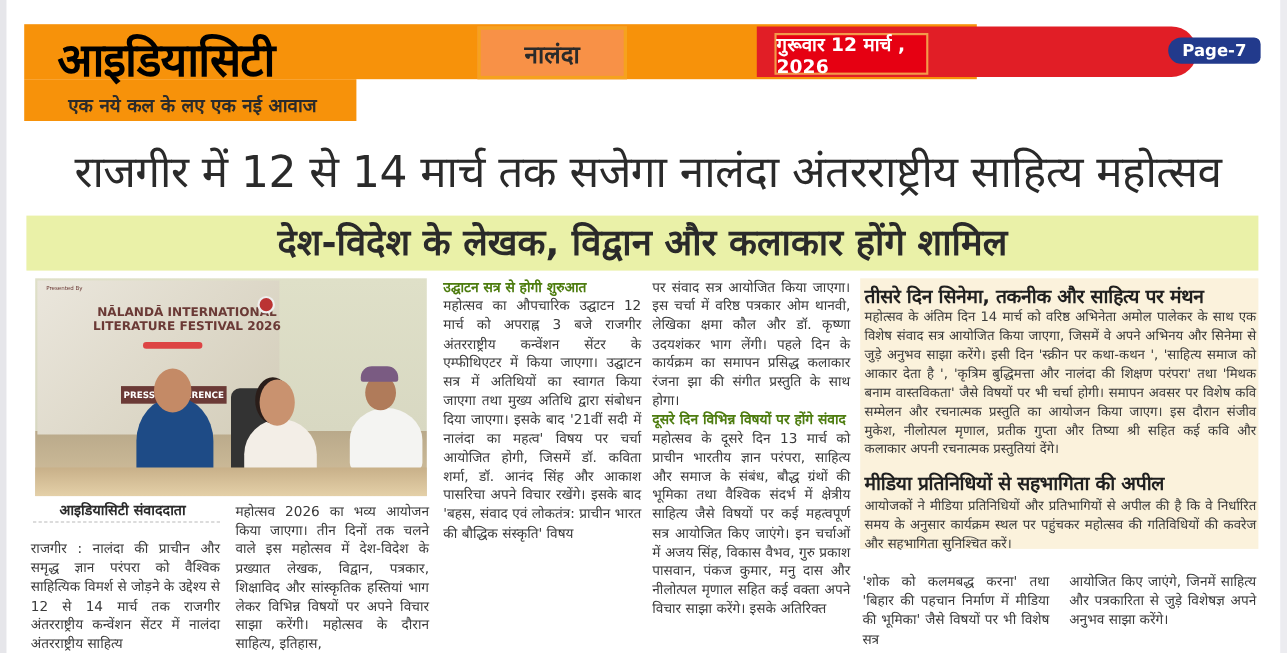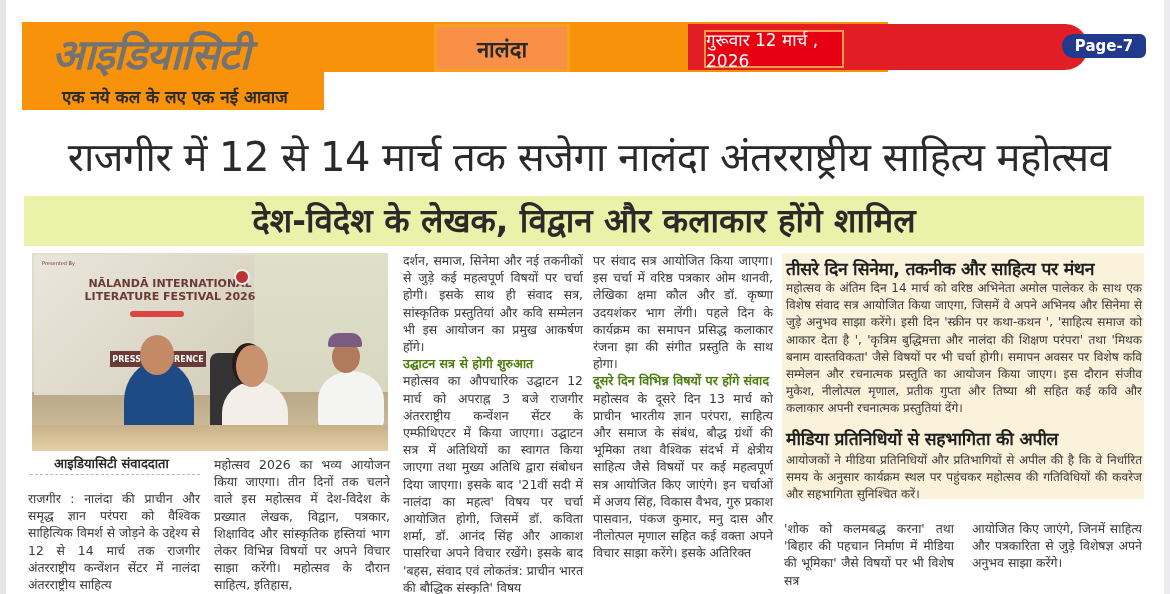--- a/index.html
+++ b/index.html
@@ -5,25 +5,25 @@
   * { box-sizing: border-box; margin: 0; padding: 0; }
   html, body { width: 1170px; height: 594px; overflow: hidden; background: #f4f4f6; }
   body { font-family: "DejaVu Sans", sans-serif; color: #2a2a2a; position: relative; }
   .page { position: absolute; left: 6px; top: 0; width: 1158px; height: 594px; background: #fff; }
   .edge-l { position:absolute; left:0; top:0; width:6px; height:594px; background:#e6e6ea; }
   .edge-r { position:absolute; right:0; top:0; width:6px; height:594px; background:#ececf0; }
 
   
   .mast { position:absolute; left:22px; top:22px; width:866px; height:50px; background:#f7920a; }
   .mast-sub { position:absolute; left:22px; top:72px; width:302px; height:38px; background:#f7920a; }
-  .logo { position:absolute; left:52px; top:26px; font-size:42px; font-weight:bold; color:#737373; letter-spacing:-1px; line-height:58px; font-family:"DejaVu Sans", sans-serif;font-style:italic; }
+  .logo { position:absolute; left:52px; top:26px; font-size:42px; font-weight:bold; color:#000000; letter-spacing:-1px; line-height:58px; font-family:"DejaVu Sans", sans-serif; }
   .tagline { position:absolute; left:62px; top:86px; font-size:17px; font-weight:bold; color:#2b2b2b; line-height:22px; }
   .section-box { position:absolute; left:434px; top:24px; width:136px; height:48px; background:#f89147; border:3px solid #f6a21e; display:flex; align-items:center; justify-content:center; font-size:22px; font-weight:bold; color:#2a2a2a; }
   .date-wrap { position:absolute; left:688px; top:24px; width:400px; height:46px; background:#e11e26; border-radius:0 24px 24px 0; }
-  .date-box { position:absolute; left:704px; top:30px; width:140px; height:38px; background:#e60012; border:2px solid #f39a4a; display:flex; align-items:center; justify-content:center; font-size:17px; font-weight:normal; color:#fff; }
+  .date-box { position:absolute; left:704px; top:30px; width:140px; height:38px; background:#e60012; border:2px solid #f39a4a; display:flex; align-items:center; justify-content:center; font-size:17px; font-weight:bold; color:#fff; }
   .page-pill { position:absolute; left:1062px; top:34px; width:84px; height:24px; background:#223a8c; border-radius:12px 6px 6px 12px; display:flex; align-items:center; justify-content:center; color:#fff; font-weight:bold; font-size:15px; }
 
   
   .headline { position:absolute; left:24px; top:124px; width:1130px; text-align:center; font-size:40px; font-weight:normal; color:#2a2a2a; letter-spacing:-0.5px; line-height:66px; }
   .subhead-band { position:absolute; left:24px; top:196px; width:1120px; height:50px; background:#eaf1a8; }
   .subhead { position:absolute; left:24px; top:196px; width:1120px; text-align:center; font-size:33px; font-weight:bold; color:#2a2a2a; line-height:50px; }
 
   
   .photo { position:absolute; left:32px; top:253px; width:356px; height:198px; background:linear-gradient(180deg,#dfe0c8 0%,#d8d8c2 70%,#b9a98a 70%,#d7c4a0 100%); overflow:hidden; }
   .banner { position:absolute; left:2px; top:2px; width:220px; height:140px; background:linear-gradient(135deg,#eae6dc,#d3cdb9); }
@@ -104,21 +104,20 @@
 <div class="byline">आइडियासिटी संवाददाता</div>
 <div class="byline-rule"></div>
 
 <div class="col c1">
   <p>राजगीर : नालंदा की प्राचीन और समृद्ध ज्ञान परंपरा को वैश्विक साहित्यिक विमर्श से जोड़ने के उद्देश्य से 12 से 14 मार्च तक राजगीर अंतरराष्ट्रीय कन्वेंशन सेंटर में नालंदा अंतरराष्ट्रीय साहित्य</p>
 </div>
 <div class="col c2">
   <p>महोत्सव 2026 का भव्य आयोजन किया जाएगा। तीन दिनों तक चलने वाले इस महोत्सव में देश-विदेश के प्रख्यात लेखक, विद्वान, पत्रकार, शिक्षाविद और सांस्कृतिक हस्तियां भाग लेकर विभिन्न विषयों पर अपने विचार साझा करेंगी। महोत्सव के दौरान साहित्य, इतिहास,</p>
 </div>
 <div class="col c3">
-  <p>दर्शन, समाज, सिनेमा और नई तकनीकों से जुड़े कई महत्वपूर्ण विषयों पर चर्चा होगी। इसके साथ ही संवाद सत्र, सांस्कृतिक प्रस्तुतियां और कवि सम्मेलन भी इस आयोजन का प्रमुख आकर्षण होंगे।</p>
   <p class="sh">उद्घाटन सत्र से होगी शुरुआत</p>
   <p>महोत्सव का औपचारिक उद्घाटन 12 मार्च को अपराह्न 3 बजे राजगीर अंतरराष्ट्रीय कन्वेंशन सेंटर के एम्फीथिएटर में किया जाएगा। उद्घाटन सत्र में अतिथियों का स्वागत किया जाएगा तथा मुख्य अतिथि द्वारा संबोधन दिया जाएगा। इसके बाद '21वीं सदी में नालंदा का महत्व' विषय पर चर्चा आयोजित होगी, जिसमें डॉ. कविता शर्मा, डॉ. आनंद सिंह और आकाश पासरिचा अपने विचार रखेंगे। इसके बाद 'बहस, संवाद एवं लोकतंत्र: प्राचीन भारत की बौद्धिक संस्कृति' विषय</p>
 </div>
 <div class="col c4">
   <p>पर संवाद सत्र आयोजित किया जाएगा। इस चर्चा में वरिष्ठ पत्रकार ओम थानवी, लेखिका क्षमा कौल और डॉ. कृष्णा उदयशंकर भाग लेंगी। पहले दिन के कार्यक्रम का समापन प्रसिद्ध कलाकार रंजना झा की संगीत प्रस्तुति के साथ होगा।</p>
   <p class="sh">दूसरे दिन विभिन्न विषयों पर होंगे संवाद</p>
   <p>महोत्सव के दूसरे दिन 13 मार्च को प्राचीन भारतीय ज्ञान परंपरा, साहित्य और समाज के संबंध, बौद्ध ग्रंथों की भूमिका तथा वैश्विक संदर्भ में क्षेत्रीय साहित्य जैसे विषयों पर कई महत्वपूर्ण सत्र आयोजित किए जाएंगे। इन चर्चाओं में अजय सिंह, विकास वैभव, गुरु प्रकाश पासवान, पंकज कुमार, मनु दास और नीलोत्पल मृणाल सहित कई वक्ता अपने विचार साझा करेंगे। इसके अतिरिक्त</p>
 </div>
 
 <div class="box"></div>

